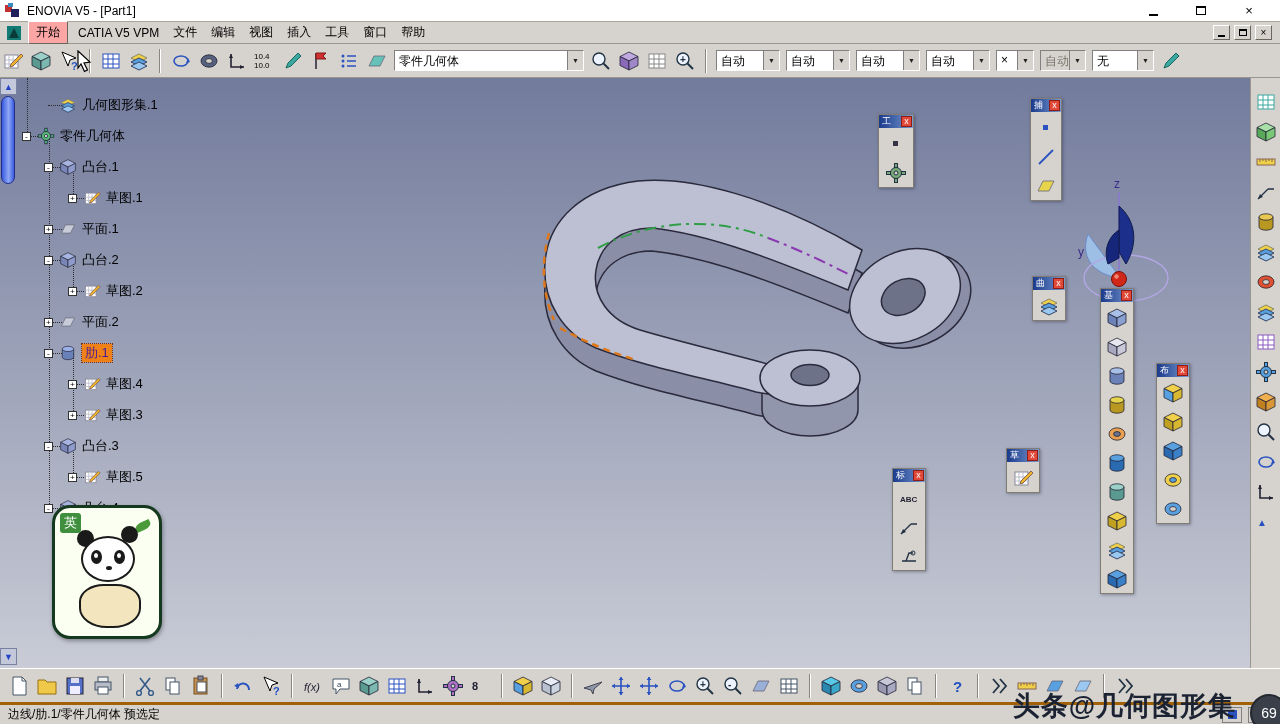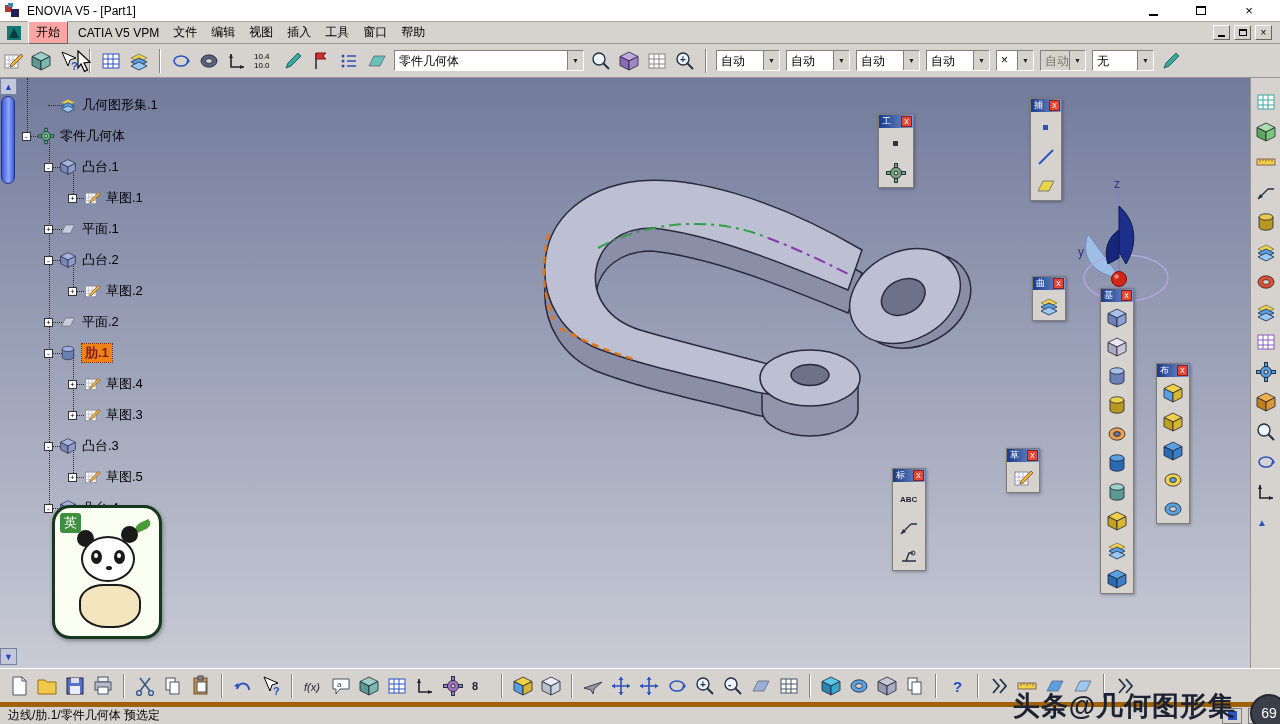--- a/index.html
+++ b/index.html
@@ -48,21 +48,21 @@
   .model-svg { position:absolute; left:0; top:0; z-index:5; }
 
   
   .tree { position:absolute; left:0; top:78px; width:330px; height:585px; z-index:25; }
   .tree-row { position:absolute; height:22px; display:flex; align-items:center; white-space:nowrap; }
   .texp { width:9px; height:9px; border:1px solid #333; background:#fff; font-size:8px; line-height:7px;
           text-align:center; margin-right:6px; flex:0 0 auto; font-family:"Liberation Mono",monospace; }
   .ticon { width:18px; height:18px; margin-right:5px; flex:0 0 auto; }
   .ticon svg { width:18px; height:18px; }
   .tlabel { font-size:13px; }
-  .tlabel.hl { background:#f08018; color:#7f1d1d; padding:0 3px; outline:1px dotted #803000;font-weight:bold; }
+  .tlabel.hl { background:#f08018; color:#4c1d95; padding:0 3px; outline:1px dotted #803000; }
   .vline { position:absolute; width:0; border-left:1px dotted #2a2a2a; }
   .hline { position:absolute; height:0; border-top:1px dotted #2a2a2a; }
 
   
   .tree-scroll { position:absolute; left:0; top:78px; width:17px; height:590px; z-index:26; }
   .ts-arrow { position:absolute; left:0; width:17px; height:17px; background:#c3c8da; border:1px solid #7a80a0;
               color:#2443c8; font-size:9px; display:flex; align-items:center; justify-content:center; }
   .ts-thumb { position:absolute; left:1px; top:18px; width:14px; height:88px; border-radius:7px;
               background:linear-gradient(90deg,#3a5ae0,#8ea8f4 55%,#3a5ae0); border:1px solid #20308a; }
 
@@ -80,21 +80,21 @@
                    border-left:1px solid #9a968e; display:flex; flex-direction:column; align-items:center;
                    padding-top:12px; gap:6px; z-index:18; }
   .rbtn { width:24px; height:24px; display:flex; align-items:center; justify-content:center; flex:0 0 auto; }
 
   
   .toolbar-bottom { position:absolute; top:668px; left:0; width:1280px; height:34px; background:#d6d3ce;
                     border-top:1px solid #ffffff; display:flex; align-items:center; padding-left:6px; gap:2px; z-index:30; }
 
   
   .statusbar { position:absolute; top:702px; left:0; width:1280px; height:22px; background:#d6d3ce;
-               border-top:5px solid #a16207; display:flex; align-items:center; padding:0 8px; z-index:30; }
+               border-top:3px solid #a16207; display:flex; align-items:center; padding:0 8px; z-index:30; }
   .status-right { margin-left:auto; display:flex; gap:6px; padding-right:4px; }
   .sbtn { width:20px; height:16px; border:1px solid #808080; background:#d6d3ce;
           display:flex; align-items:center; justify-content:center; }
   .sq-blue { width:9px; height:9px; background:#2a52c0; }
   .sq-blue2 { width:9px; height:9px; border:1px solid #2a52c0; background:#9ab8f0; }
 
   
   .compass { position:absolute; left:1072px; top:98px; width:100px; height:138px; z-index:15; }
 
   

